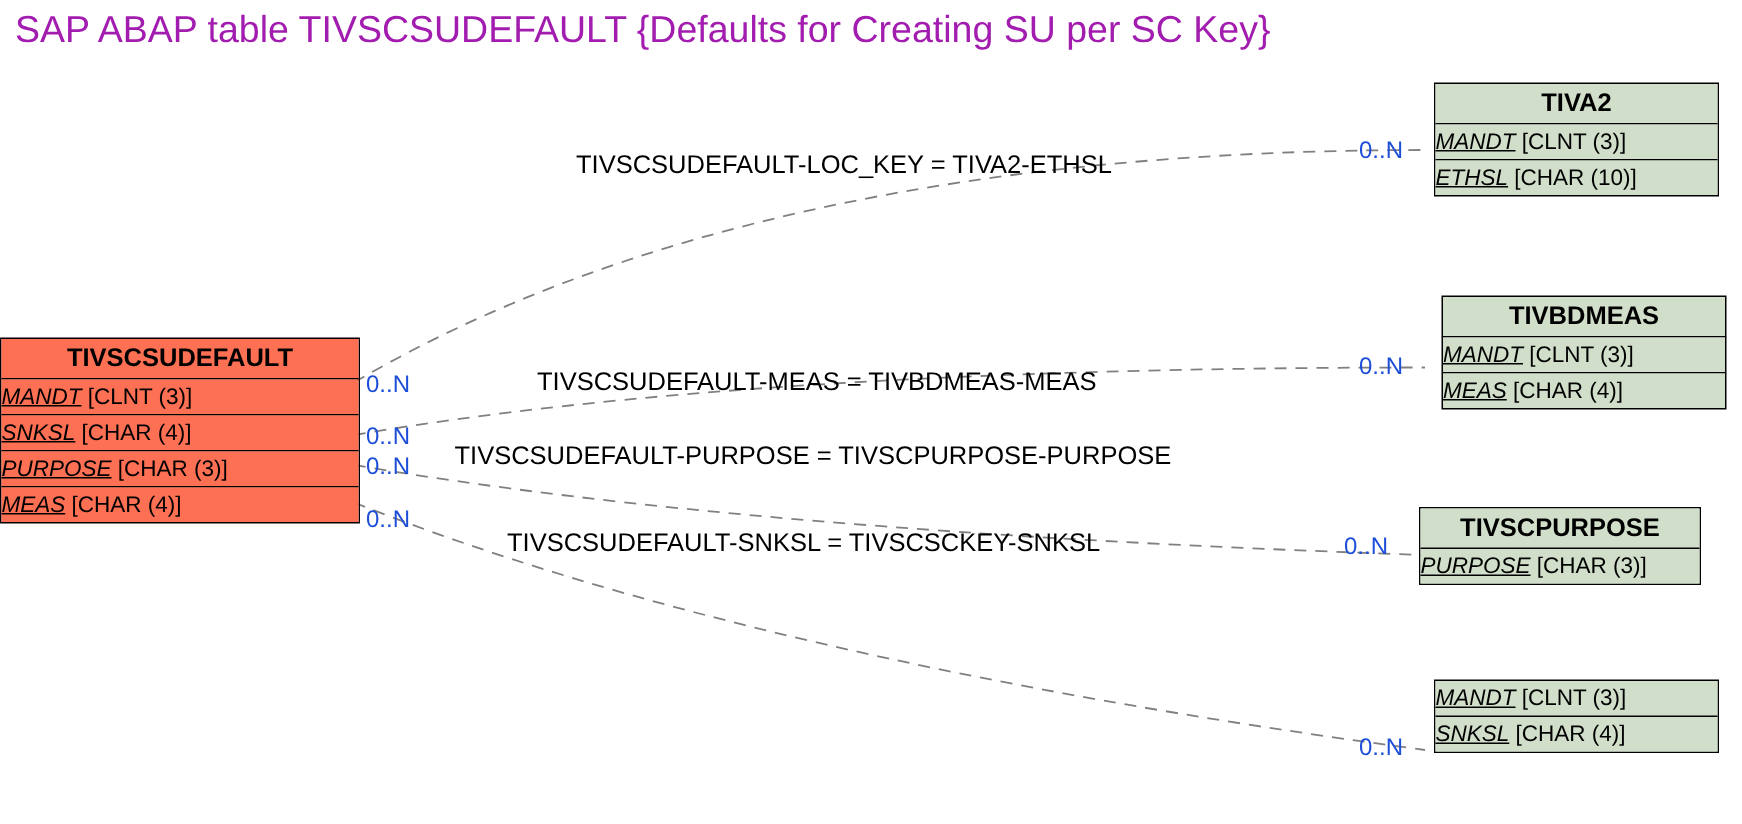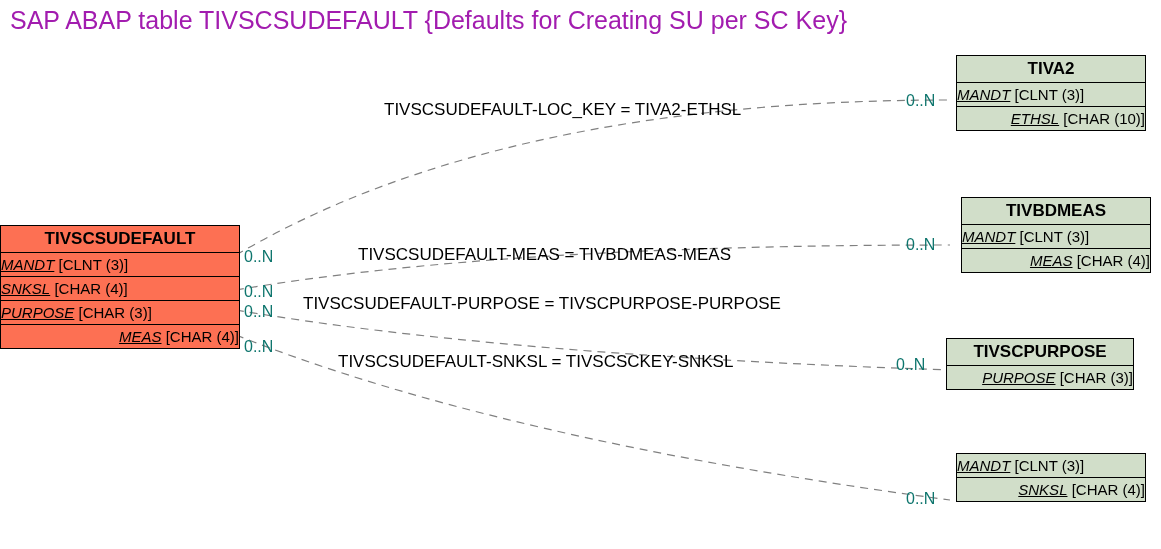--- a/index.html
+++ b/index.html
@@ -32,29 +32,28 @@
     font-size: 17px;
   }
   .table-box .row {
     padding: 3px 0;
     border-bottom: 1.5px solid #000;
     font-size: 15px;
     white-space: nowrap;
   }
   .table-box .row:last-child {
     border-bottom: none;
-    text-align: right;
   }
   .ul { text-decoration: underline; font-style: italic; }
   .orange .hdr, .orange .row { background: #fd7053; }
   .green .hdr, .green .row { background: #d1dec9; }
   .card {
     position: absolute;
     font-size: 16px;
-    color: #0f766e;
+    color: #1d4ed8;
     white-space: nowrap;
   }
   .rel-label {
     position: absolute;
     font-size: 17px;
     color: #000;
     white-space: nowrap;
   }
   svg.lines {
     position: absolute;

